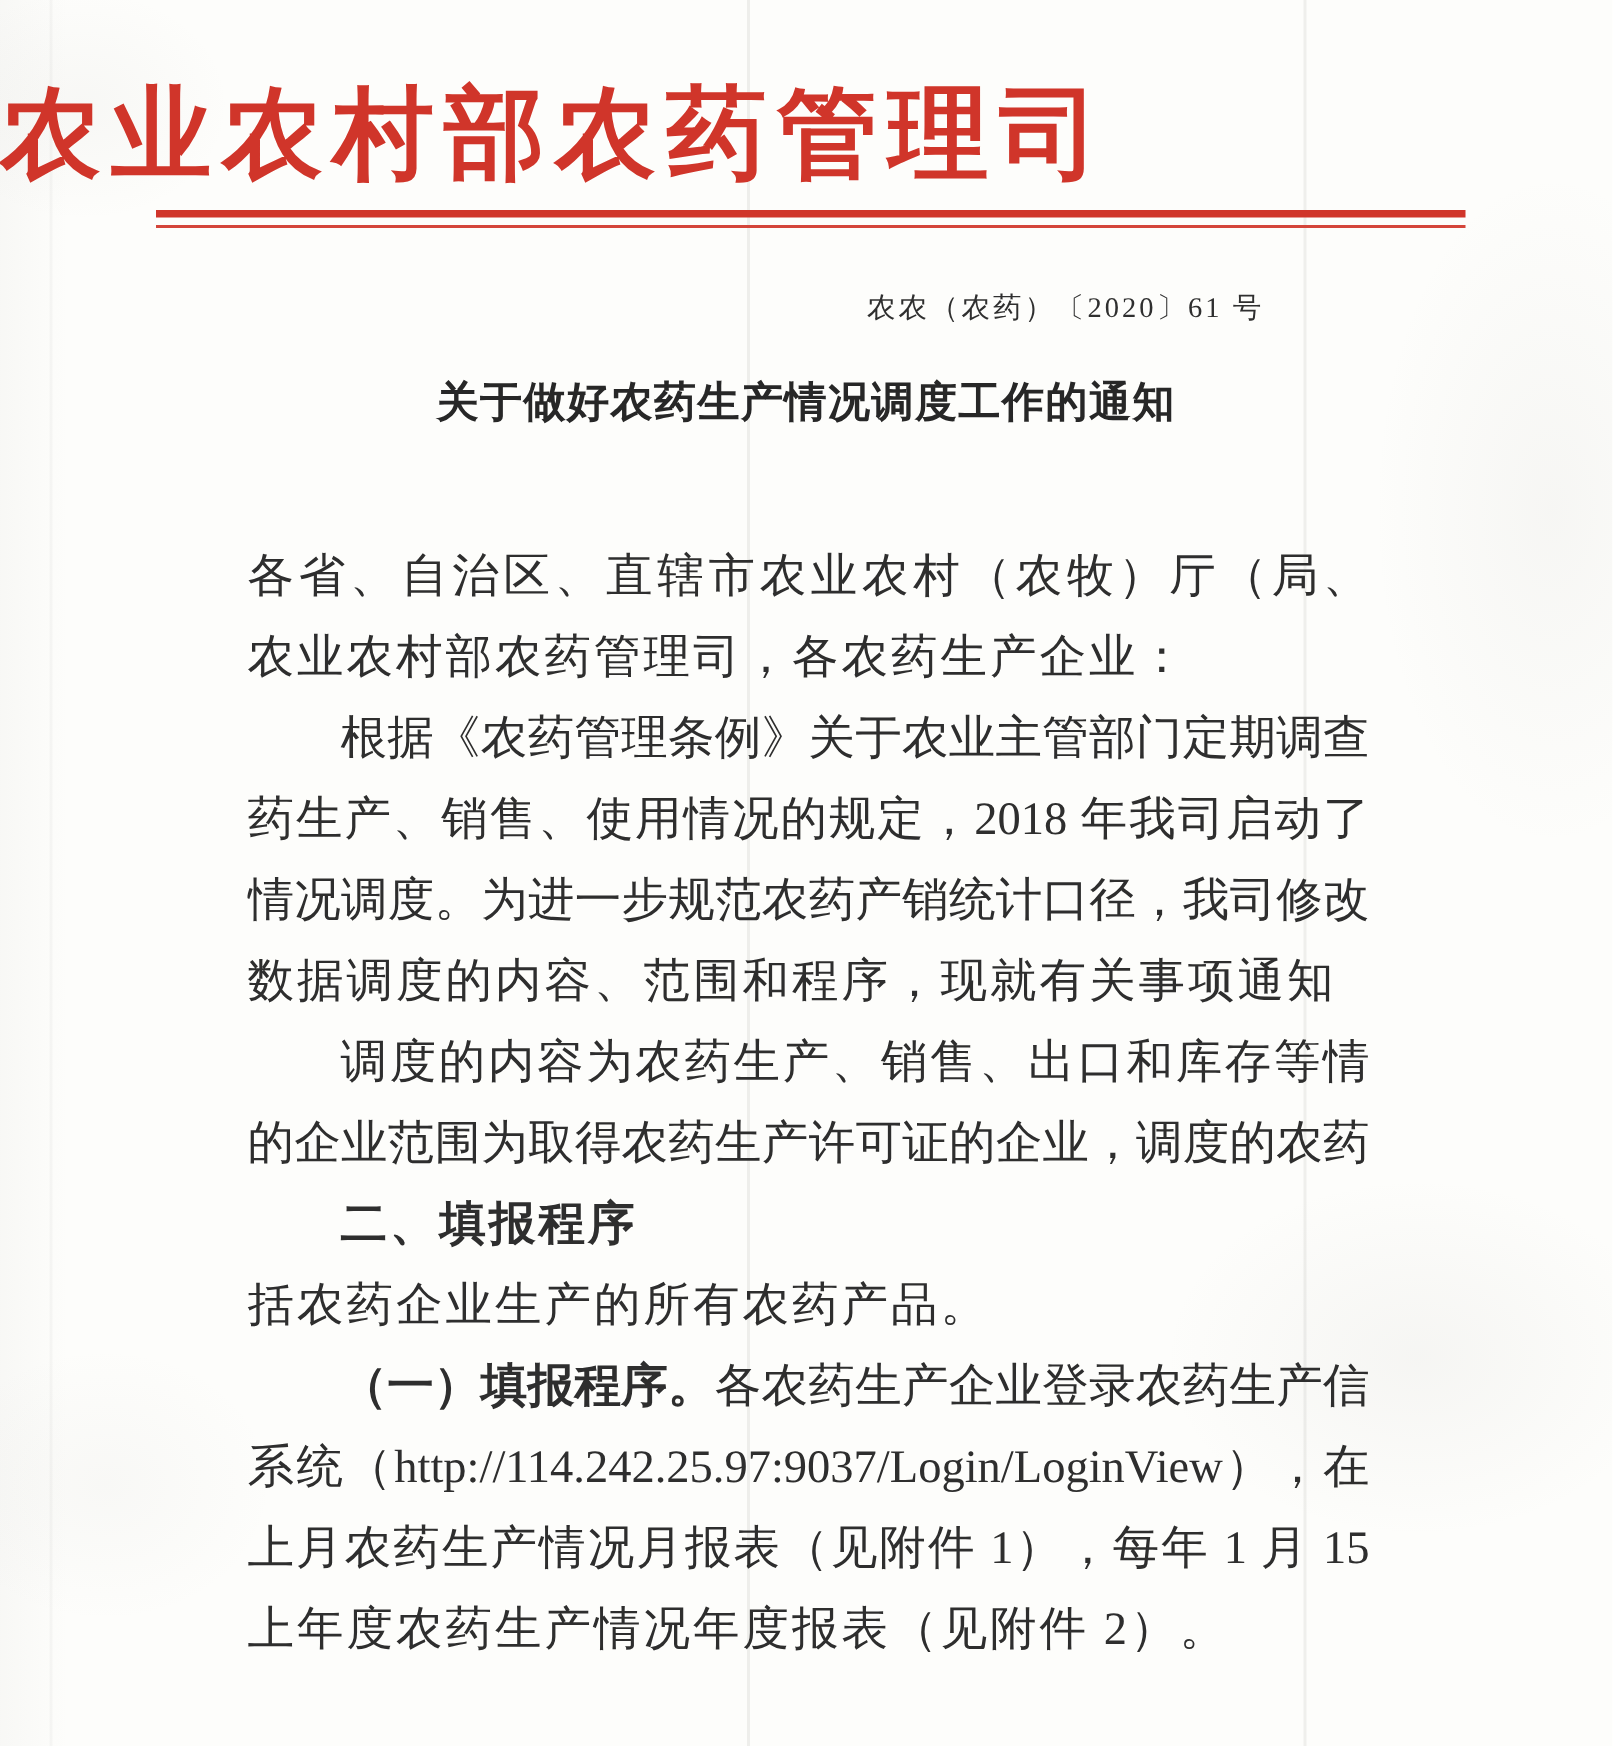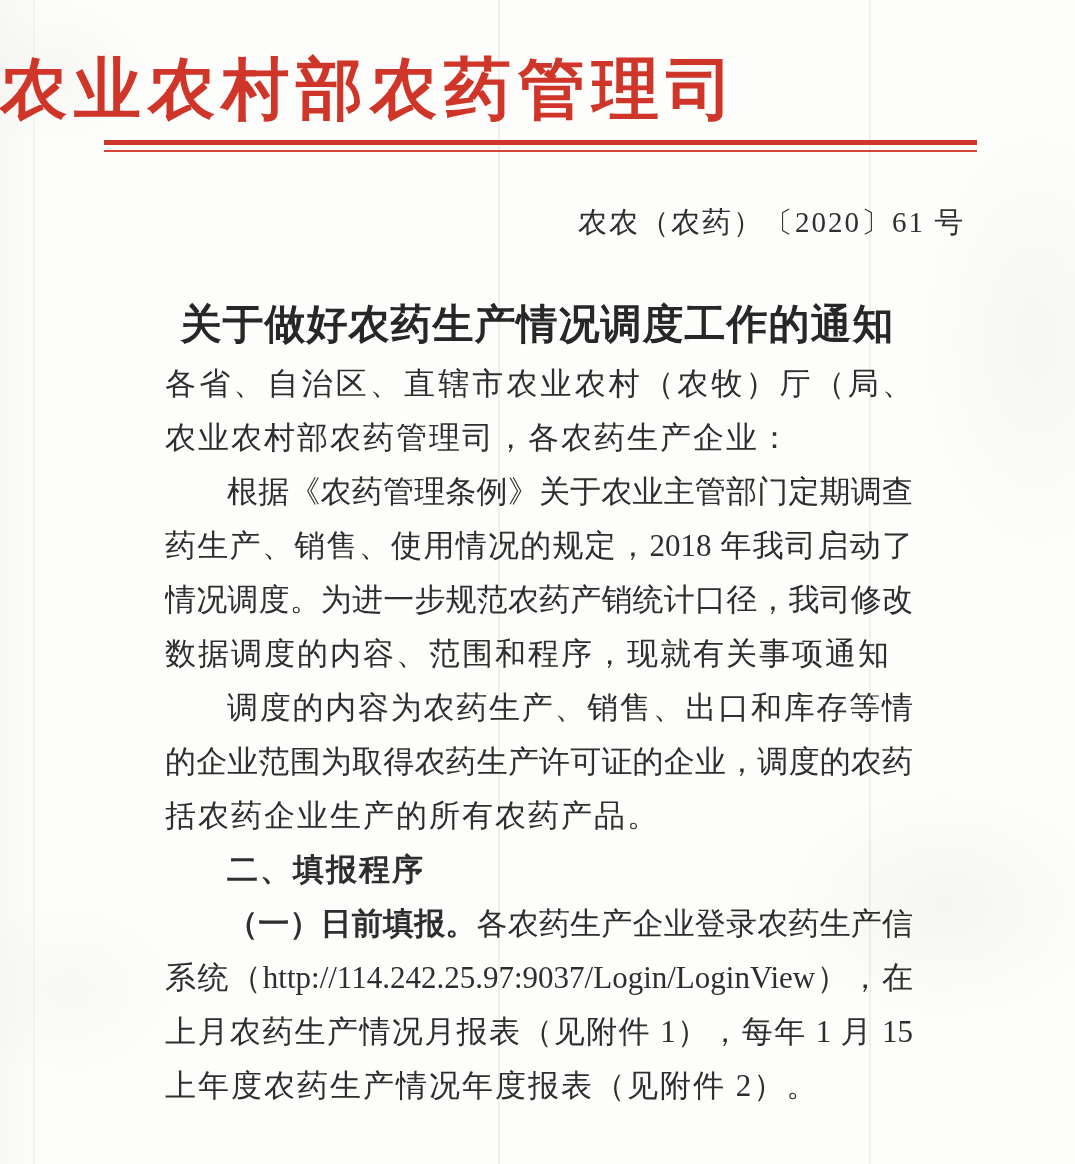--- a/index.html
+++ b/index.html
@@ -26,27 +26,27 @@
     position:absolute; top:44px; left:0; width:100%;
     font-size:67px; font-weight:bold;
     color:#d0352a;
     letter-spacing:7px;
     white-space:nowrap;
   }
   .rule-thick { position:absolute; left:104px; top:140px; width:873px; height:5px; background:#d0352a; }
   .rule-thin  { position:absolute; left:104px; top:150px; width:873px; height:2px; background:#d4453a; }
 
   .doc-number {
-    position:absolute; top:203px; left:578px;
-    font-size:29px; color:#2f2f2f; letter-spacing:2px; white-space:nowrap;
+    position:absolute; top:192px; left:578px;
+    font-size:19px; color:#2f2f2f; letter-spacing:2px; white-space:nowrap;
   }
   .doc-title {
     position:absolute; top:249px; left:0; width:100%;
-    text-align:center; font-size:41px; font-weight:bold;
-    color:#272727; letter-spacing:1px; white-space:nowrap;margin-top:48px;
+    text-align:center; font-size:28px; font-weight:bold;
+    color:#272727; letter-spacing:1px; white-space:nowrap;
   }
 
   .body-text {
     position:absolute; left:165px; top:357px; width:748px;
     font-size:31px; color:#2e2e2e;
   }
   .line { height:54px; line-height:54px; letter-spacing:2px; overflow:hidden; }
   .line.fill { text-align:justify; text-align-last:justify; letter-spacing:0; }
   .line.indent { text-indent:62px; }
   .line.heading { font-weight:bold; }
@@ -72,21 +72,21 @@
 
   <div class="body-text">
     <div class="line fill">各省、自治区、直辖市农业农村（农牧）厅（局、委），新疆生</div>
     <div class="line">农业农村部农药管理司，各农药生产企业：</div>
     <div class="line fill indent">根据《农药管理条例》关于农业主管部门定期调查统计农</div>
     <div class="line fill">药生产、销售、使用情况的规定，2018 年我司启动了农药生产</div>
     <div class="line fill">情况调度。为进一步规范农药产销统计口径，我司修改完善了</div>
     <div class="line">数据调度的内容、范围和程序，现就有关事项通知如下。</div>
     <div class="line fill indent">调度的内容为农药生产、销售、出口和库存等情况。调度</div>
     <div class="line fill">的企业范围为取得农药生产许可证的企业，调度的农药产品包</div>
+    <div class="line indent heading">二、填报程序</div>
     <div class="line">括农药企业生产的所有农药产品。</div>
-    <div class="line indent heading">二、填报程序</div>
-    <div class="line fill indent"><span class="bold-run">（一）日前填报。</span><span>各农药生产企业登录农药生产信息调度</span></div>
+    <div class="line fill indent"><span class="bold-run">（一）填报程序。</span><span>各农药生产企业登录农药生产信息调度</span></div>
     <div class="line fill">系统（http://114.242.25.97:9037/Login/LoginView），在每月 8 日前填报</div>
     <div class="line fill">上月农药生产情况月报表（见附件 1），每年 1 月 15 日前填报</div>
     <div class="line">上年度农药生产情况年度报表（见附件 2）。</div>
   </div>
 
 </div>
 
 </body></html>

